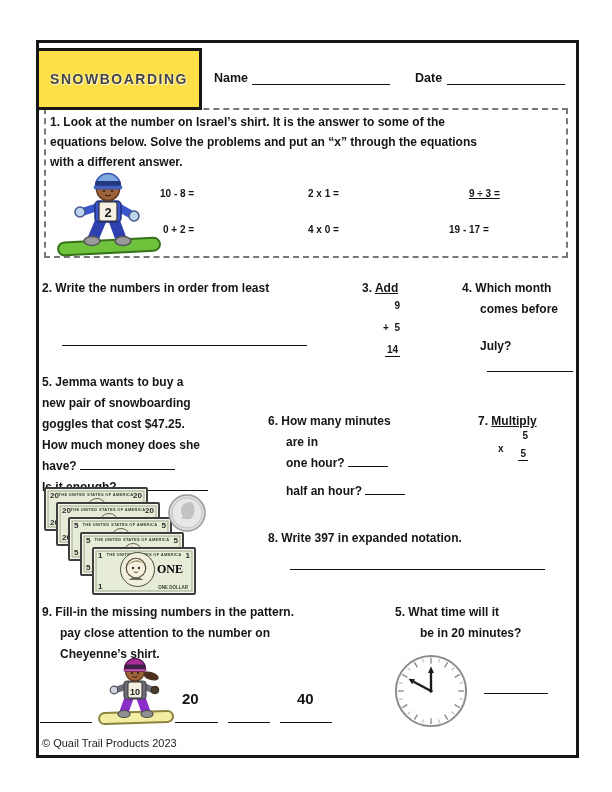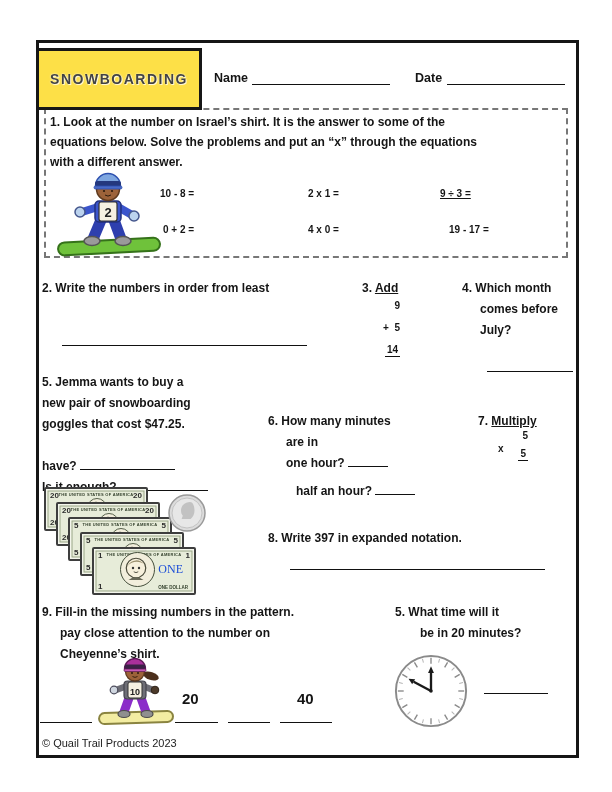--- a/index.html
+++ b/index.html
@@ -22,21 +22,21 @@
         border-radius:2px;box-shadow:inset 0 0 0 1.5px #f4f6ec,inset 0 0 0 2.5px #9aa687;}
   .b-tl{position:absolute;left:4px;top:2px;font-size:8px;font-weight:bold;color:#2c2c2c;}
   .b-tr{position:absolute;right:4px;top:2px;font-size:8px;font-weight:bold;color:#2c2c2c;}
   .b-bl{position:absolute;left:4px;bottom:2px;font-size:8px;font-weight:bold;color:#2c2c2c;}
   .b-usa{position:absolute;left:0;right:0;top:3px;text-align:center;font-size:4px;letter-spacing:.3px;
          color:#33402c;font-weight:bold;white-space:nowrap;}
   .b-portrait{position:absolute;left:41px;top:9px;width:18px;height:18px;border-radius:50%;
          background:#f2eedc;border:1px solid #55604a;overflow:hidden;}
   .b-portrait-big{position:absolute;left:26px;top:3px;width:33px;height:33px;border-radius:50%;
          background:#f2eedc;border:1.5px solid #454f3c;overflow:hidden;}
-  .b-one{position:absolute;right:11px;top:13px;font-size:12px;font-weight:normal;color:#1d4ed8;
+  .b-one{position:absolute;right:11px;top:13px;font-size:12px;font-weight:bold;color:#000000;
          font-family:"Liberation Serif","DejaVu Serif",serif;}
   .b-od{position:absolute;right:6px;bottom:3px;font-size:4.5px;font-weight:bold;color:#33402c;}
   .pattern-num{position:absolute;font-size:15px;font-weight:bold;}
   .footer{position:absolute;left:42px;top:737px;font-size:11px;color:#222;}
 </style>
 </head>
 <body>
 
 <div class="page">
 
@@ -74,41 +74,42 @@
     <circle cx="58" cy="21" r="1.1" fill="#2c1a0c"></circle>
     <path d="M51 25 q3 2.2 6 0" stroke="#2c1a0c" stroke-width="1" fill="none"></path>
     <path d="M41.5 16 a12.5 12.5 0 0 1 25 0 z" fill="#7fa7e0" stroke="#2c4fae" stroke-width="1.5"></path>
     <rect x="41" y="11" width="26" height="5.5" rx="2.5" fill="#24387e"></rect>
     <rect x="40" y="16" width="28" height="3" rx="1.5" fill="#4a69c4" stroke="#2c4fae" stroke-width="0.8"></rect>
     <text x="54" y="47" text-anchor="middle" font-size="13" font-weight="bold" fill="#222">2</text>
   </svg>
 
   <div class="eq" style="left:160px;top:188px;">10 - 8 =</div>
   <div class="eq" style="left:308px;top:188px;">2 x 1 =</div>
-  <div class="eq" style="left:440px;top:188px;text-decoration:underline;">9 ÷ 3 =</div>
+  <div class="eq" style="left:469px;top:188px;text-decoration:underline;">9 ÷ 3 =</div>
   <div class="eq" style="left:163px;top:224px;">0 + 2 =</div>
   <div class="eq" style="left:308px;top:224px;">4 x 0 =</div>
   <div class="eq" style="left:449px;top:224px;text-align:center;">19 - 17 =</div>
 
   <div class="txt" style="left:42px;top:278px;">2. Write the numbers in order from least</div>
   <div class="ansline" style="left:62px;top:344px;width:245px;"></div>
 
   <div class="txt" style="left:362px;top:278px;"><span>3. </span><span class="ul">Add</span></div>
   <div class="eq" style="left:360px;top:300px;width:40px;text-align:right;">9</div>
   <div class="eq" style="left:360px;top:322px;width:40px;text-align:right;">+  5</div>
   <div class="eq" style="left:360px;top:344px;width:40px;text-align:right;"><span class="sumline">14</span></div>
 
   <div class="txt" style="left:462px;top:278px;">4. Which month</div>
   <div class="txt" style="left:480px;top:299px;">comes before</div>
-  <div class="txt" style="left:480px;top:320px;">July?</div>
+  <div class="txt" style="left:480px;top:336px;">July?</div>
   <div class="ansline" style="left:487px;top:370px;width:86px;"></div>
 
   <div class="txt" style="left:42px;top:372px;">5. Jemma wants to buy a</div>
   <div class="txt" style="left:42px;top:393px;">new pair of snowboarding</div>
   <div class="txt" style="left:42px;top:414px;">goggles that cost $47.25.</div>
+  <div class="txt" style="left:42px;top:435px;">How much money does she</div>
   <div class="txt" style="left:42px;top:456px;"><span>have? </span><span class="blank" style="width:95px;"></span></div>
   <div class="txt" style="left:42px;top:477px;"><span>Is it enough? </span><span class="blank" style="width:88px;"></span></div>
 
   <div class="bill" style="left:44px;top:487px;">
     <span class="b-usa">THE UNITED STATES OF AMERICA</span>
     <span class="b-tl">20</span>
     <span class="b-tr">20</span>
     <span class="b-bl">20</span>
     <span class="b-portrait"><svg width="16" height="16" viewBox="0 0 20 20">
           <circle cx="10" cy="11" r="7" fill="#f7f0dc" stroke="#4a4a3a" stroke-width="1"></circle>
@@ -175,21 +176,21 @@
   </div>
   <svg class="abs" style="left:167px;top:493px;" width="40" height="40" viewBox="0 0 40 40">
     <circle cx="20" cy="20" r="18" fill="#dcdcdc" stroke="#9a9a9a" stroke-width="1.5"></circle>
     <circle cx="20" cy="20" r="15" fill="#e7e7e7" stroke="#c3c3c3" stroke-width="1"></circle>
     <path d="M23 9 c-5.5 0 -9 4 -9 8.5 c0 2.2 .6 3.8 1.8 5.2 l-1.2 3.3 h9 c2.6 -2.2 3.9 -5 3.9 -8.5 c0 -5 -1.8 -8.5 -4.5 -8.5 z" fill="#c2c2c2"></path>
   </svg>
 
   <div class="txt" style="left:268px;top:411px;">6. How many minutes</div>
   <div class="txt" style="left:286px;top:432px;">are in</div>
   <div class="txt" style="left:286px;top:453px;"><span>one hour? </span><span class="blank" style="width:40px;"></span></div>
-  <div class="txt" style="left:296px;top:481px;"><span>half an hour? </span><span class="blank" style="width:40px;"></span></div>
+  <div class="txt" style="left:286px;top:481px;"><span>half an hour? </span><span class="blank" style="width:40px;"></span></div>
 
   <div class="txt" style="left:478px;top:411px;"><span>7. </span><span class="ul">Multiply</span></div>
   <div class="eq" style="left:512px;top:430px;width:16px;text-align:right;">5</div>
   <div class="eq" style="left:498px;top:443px;">x</div>
   <div class="eq" style="left:512px;top:448px;width:16px;text-align:right;"><span class="sumline">5</span></div>
 
   <div class="txt" style="left:268px;top:528px;">8. Write 397 in expanded notation.</div>
   <div class="ansline" style="left:290px;top:568px;width:255px;"></div>
 
   <div class="txt" style="left:42px;top:602px;">9. Fill-in the missing numbers in the pattern.</div>

